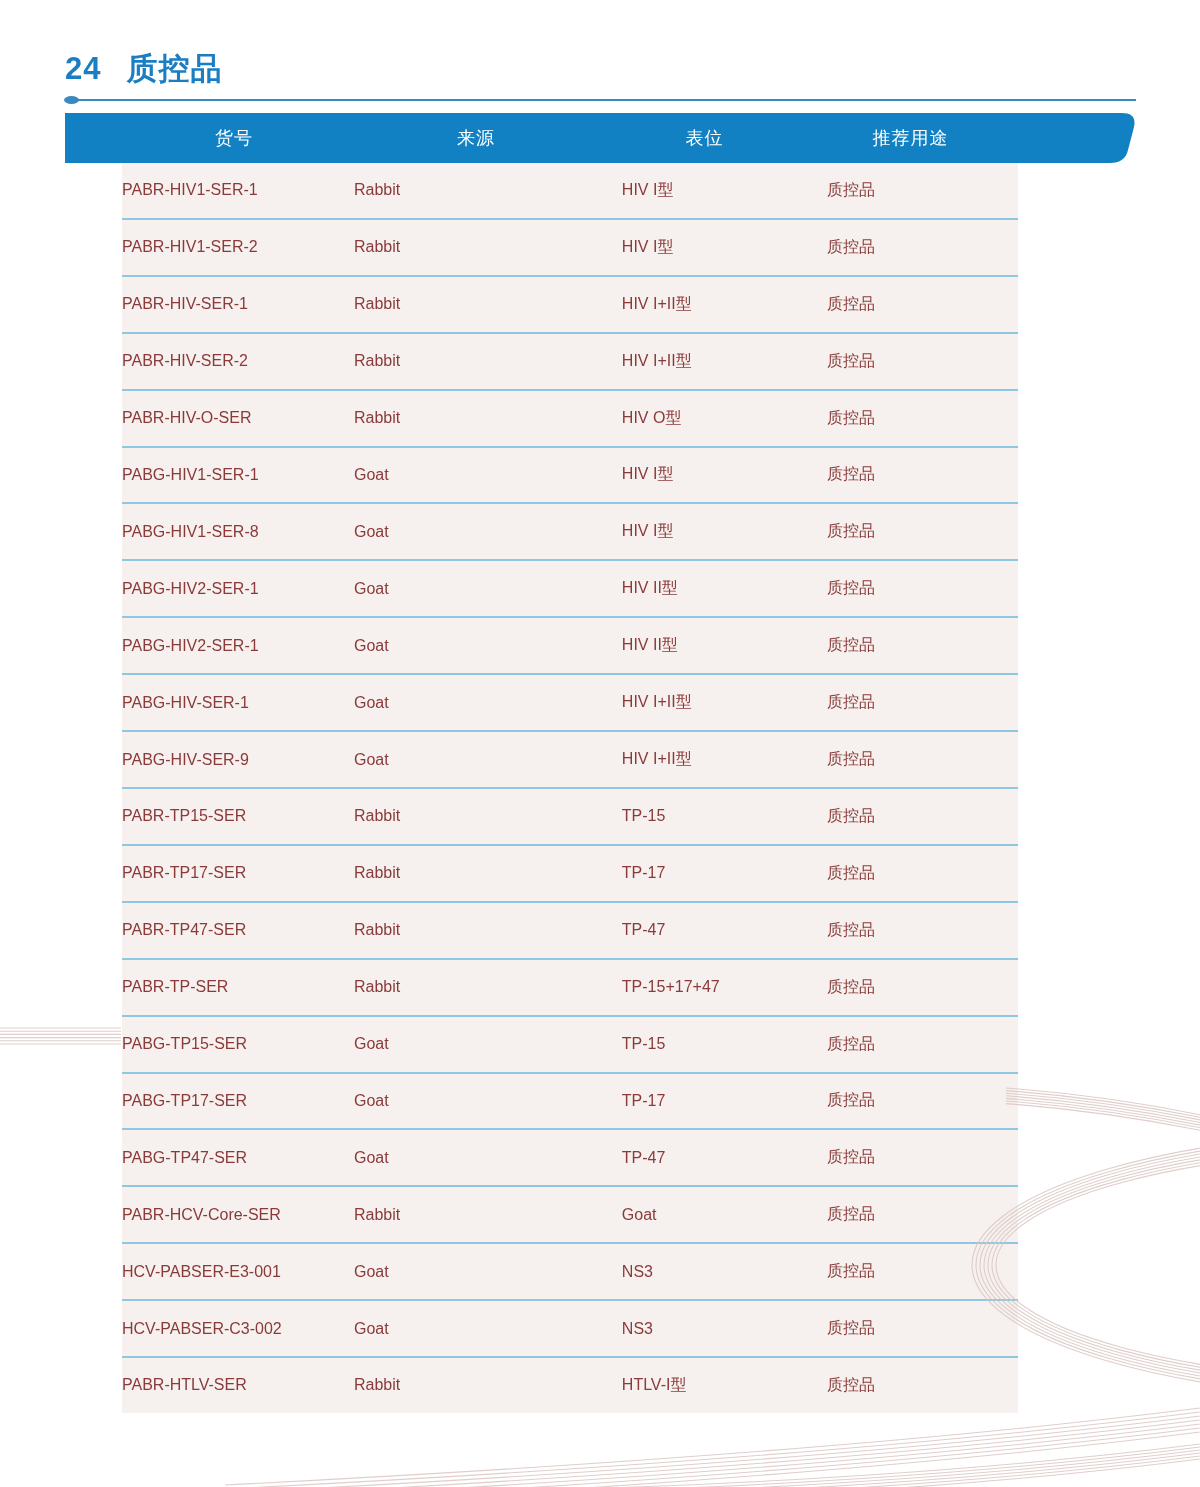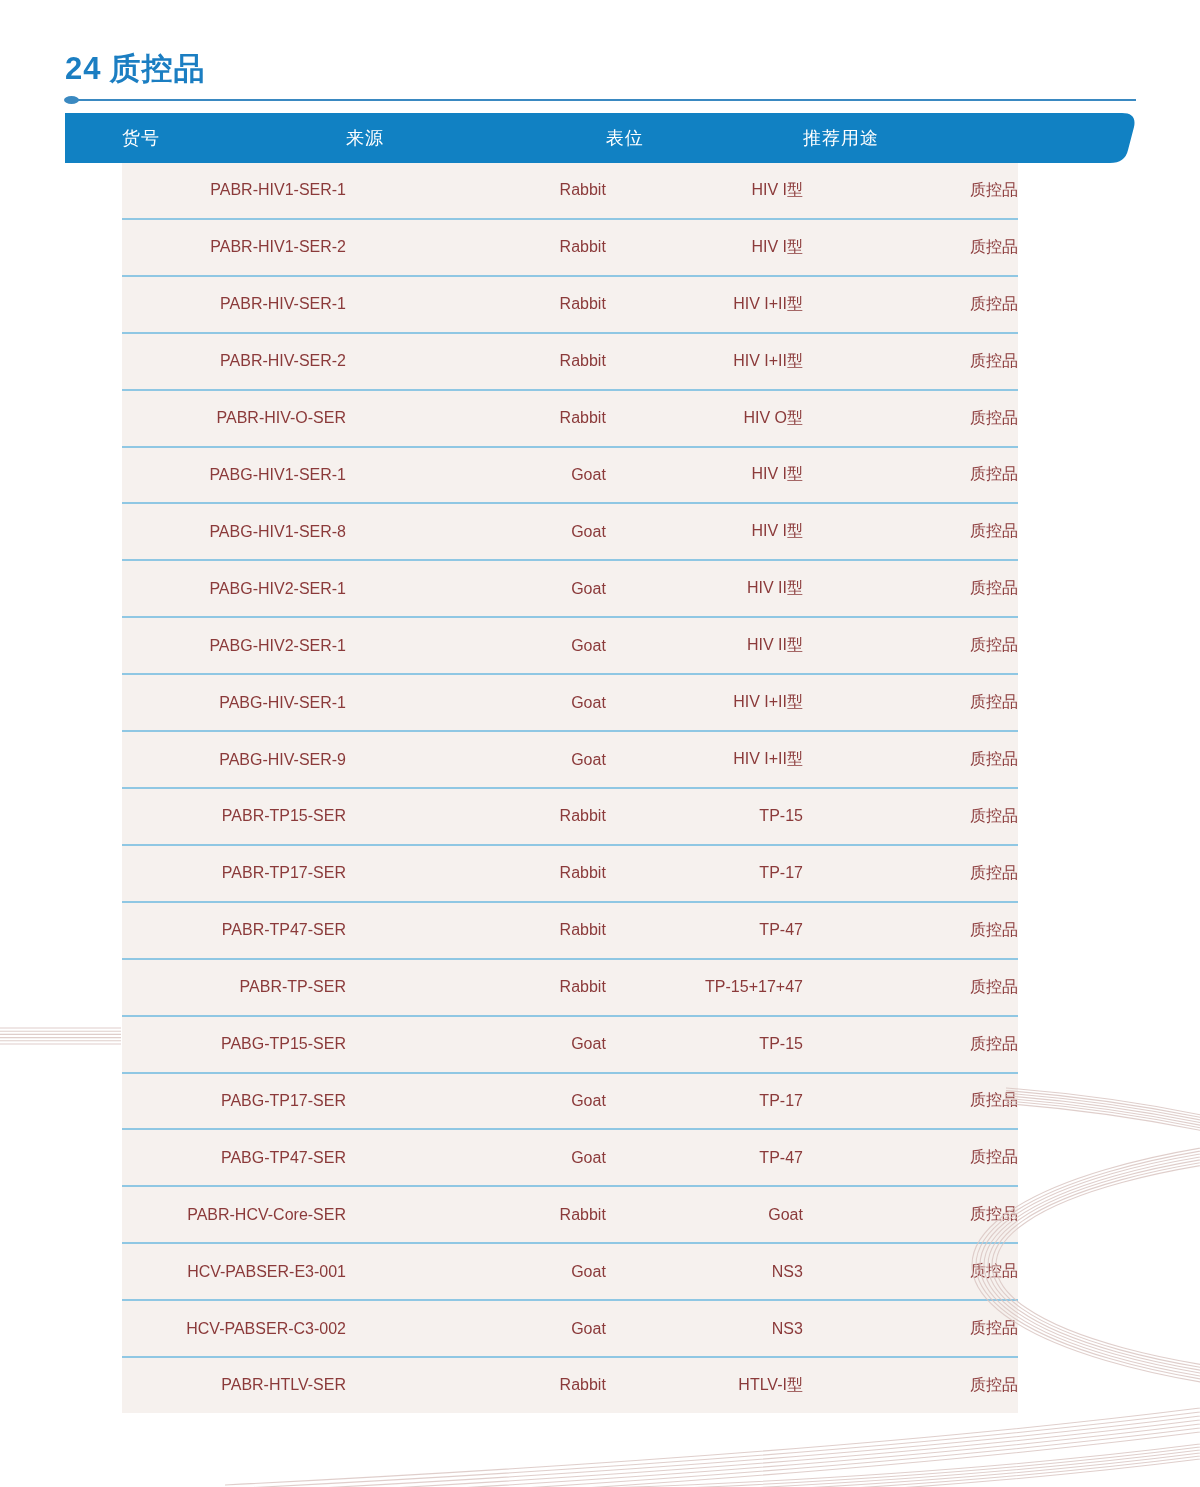--- a/index.html
+++ b/index.html
@@ -18,47 +18,47 @@
     position:relative;width:1200px;height:1487px;margin:0 auto;
     background:#ffffff;overflow:hidden;
     font-family:"Liberation Sans","DejaVu Sans",sans-serif;
   }
   
   .title{
     position:absolute;left:65px;top:48px;z-index:3;
     font-size:31px;font-weight:700;color:var(--title-blue);
     letter-spacing:1px;white-space:nowrap;
   }
-  .title .num{margin-right:8px}
+  .title .num{margin-right:25px}
   .title-dot{
     position:absolute;left:64px;top:96px;width:15px;height:8px;
     border-radius:50%;background:var(--rule-blue);z-index:3;
   }
   .title-rule{
     position:absolute;left:74px;top:99px;width:1062px;height:2px;
     background:var(--rule-blue);z-index:2;
   }
   
   .vector{position:absolute;left:0;top:0;width:1200px;height:1487px;}
   .header-svg{z-index:1}
   .header-svg .bar{fill:var(--accent-blue)}
   .header-labels{
     position:absolute;left:122px;top:113px;width:896px;height:50px;z-index:3;
     display:grid;grid-template-columns:25% 29% 22% 24%;align-items:center;
-    color:var(--header-text);font-size:18px;letter-spacing:1px;
+    text-align:center;color:var(--header-text);font-size:18px;letter-spacing:1px;
   }
   
   .table{
     position:absolute;left:122px;top:163px;width:896px;height:1250px;z-index:2;
     background:var(--row-bg);display:flex;flex-direction:column;
   }
   .row{
     flex:1;display:grid;grid-template-columns:25% 29% 22% 24%;
-    align-items:center;text-align:right;
-    font-size:16px;color:var(--cell-text);
+    align-items:center;text-align:left;
+    font-size:16px;color:var(--cell-text);gap:8px;
   }
   .row + .row{border-top:2px solid var(--separator)}
   
   .decor-svg{z-index:4;pointer-events:none}
   .decor-svg .ln{fill:none;stroke:var(--decor-line);stroke-width:1.1;opacity:.85}
 </style>
 </head>
 <body>
 
 <div class="page">

